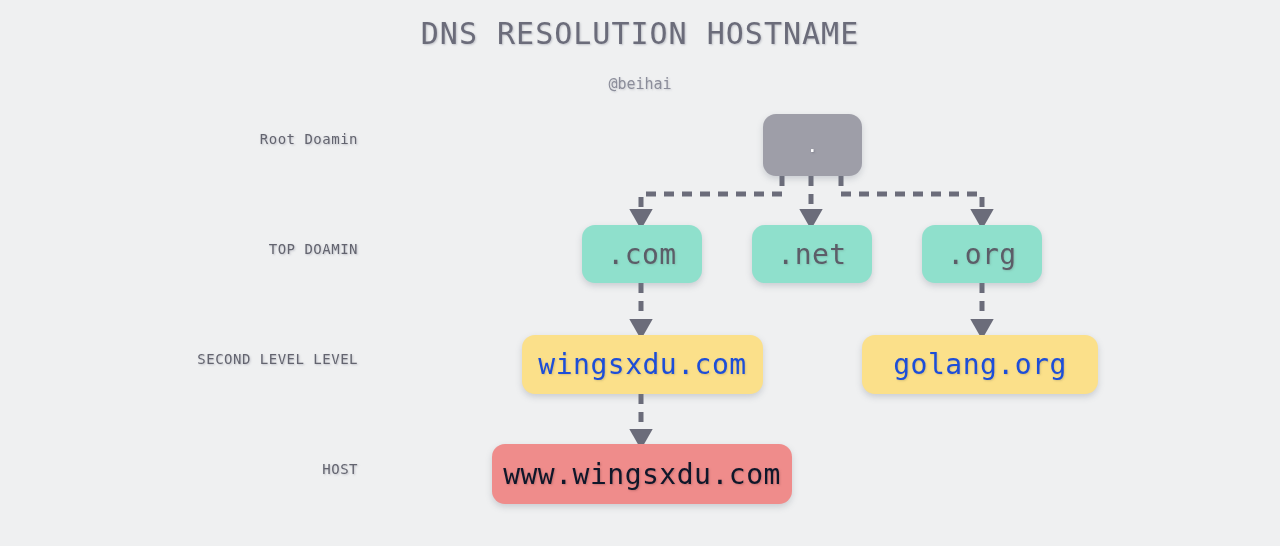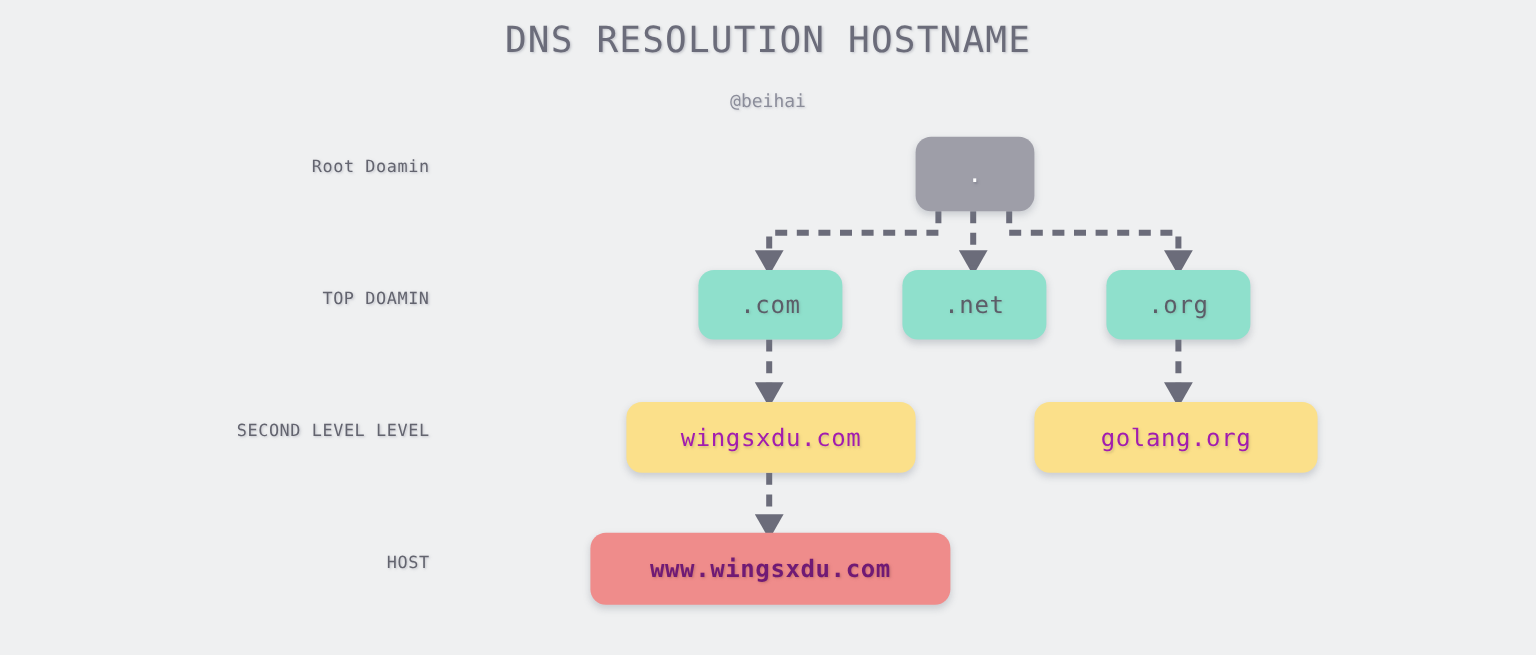--- a/index.html
+++ b/index.html
@@ -60,21 +60,21 @@
   #label-second { top: 351px; }
   #label-host   { top: 461px; }
 
   
   .node {
     position: absolute;
     display: flex;
     align-items: center;
     justify-content: center;
     border-radius: 13px;
-    font-size: 20px;
+    font-size: 28px;
     letter-spacing: 0.5px;
     white-space: nowrap;
     box-shadow: 0 3px 6px rgba(120,125,140,0.30);
   }
   .node-root {
     left: 763px; top: 114px;
     width: 99px; height: 62px;
     background: #9e9ea8;
     color: #ffffff;
     font-size: 20px;
@@ -87,33 +87,32 @@
     color: #5c5d68;
     text-shadow: 1px 1px 2px rgba(110,150,140,0.40);
   }
   #node-com { left: 582px; }
   #node-net { left: 752px; }
   #node-org { left: 922px; }
 
   .node-sld {
     top: 335px; height: 59px;
     background: #fbe08a;
-    color: #a21caf;
+    color: #1d4ed8;
     text-shadow: 1px 1px 2px rgba(165,150,100,0.40);
   }
   #node-wingsxdu { left: 522px; width: 241px; }
   #node-golang   { left: 862px; width: 236px; }
 
   #node-host {
     left: 492px; top: 444px;
     width: 300px; height: 60px;
     background: #ef8c8b;
-    color: #701a75;
+    color: #0f172a;
     text-shadow: 1px 1px 2px rgba(170,95,95,0.55);
-    font-weight: bold;
   }
 
   svg.edges {
     position: absolute;
     left: 0; top: 0;
     width: 1280px;
     height: 546px;
     pointer-events: none;
   }
 </style>

